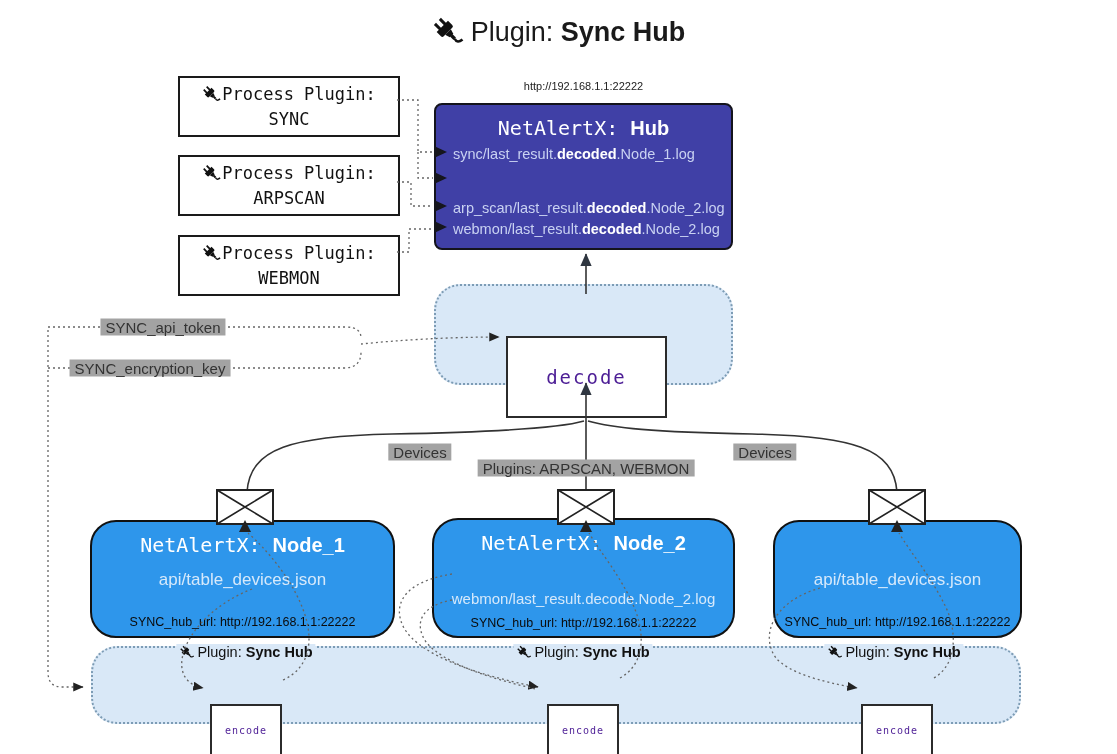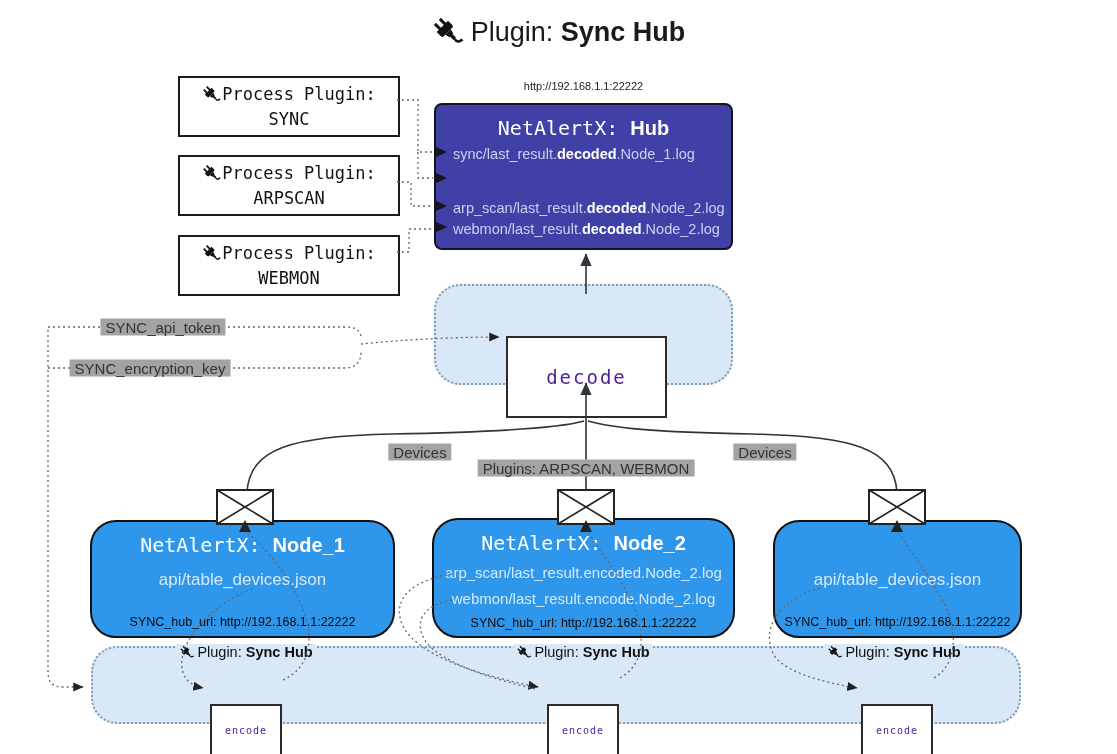--- a/index.html
+++ b/index.html
@@ -126,22 +126,21 @@
       <span>decode</span>
     </div>
 
   <div class="node" style="left:90px;top:520px;width:305px;height:118px;">
     <div class="node-title mono"><span>NetAlertX: </span><b>Node_1</b></div>
     <div class="node-file" style="top:48px;font-size:17px;">api/table_devices.json</div>
     <div class="node-url" style="bottom:7px;">SYNC_hub_url: http://192.168.1.1:22222</div>
   </div>
   <div class="node" style="left:432px;top:518px;width:303px;height:120px;">
     <div class="node-title mono"><span>NetAlertX: </span><b>Node_2</b></div>
-    <div class="node-file" style="top:44px;font-size:15px;">arp_scan/last_result.encoded.Node_2.log</div>
-    <div class="node-file" style="top:70px;font-size:15px;">webmon/last_result.encode.Node_2.log</div>
+    <div class="node-file" style="top:70px;font-size:15px;">webmon/last_result.decode.Node_2.log</div>
     <div class="node-url" style="bottom:6px;">SYNC_hub_url: http://192.168.1.1:22222</div>
   </div>
   <div class="node" style="left:773px;top:520px;width:249px;height:118px;">
     <div class="node-file" style="top:48px;font-size:17px;">api/table_devices.json</div>
     <div class="node-url" style="bottom:7px;">SYNC_hub_url: http://192.168.1.1:22222</div>
   </div>
 
   <div class="lightbox" style="left:91px;top:646px;width:930px;height:78px;"></div>
   <div class="bandlabel" style="left:246px;top:644px;">
     <svg class="plug" width="15" height="15" viewBox="0 0 32 32">

